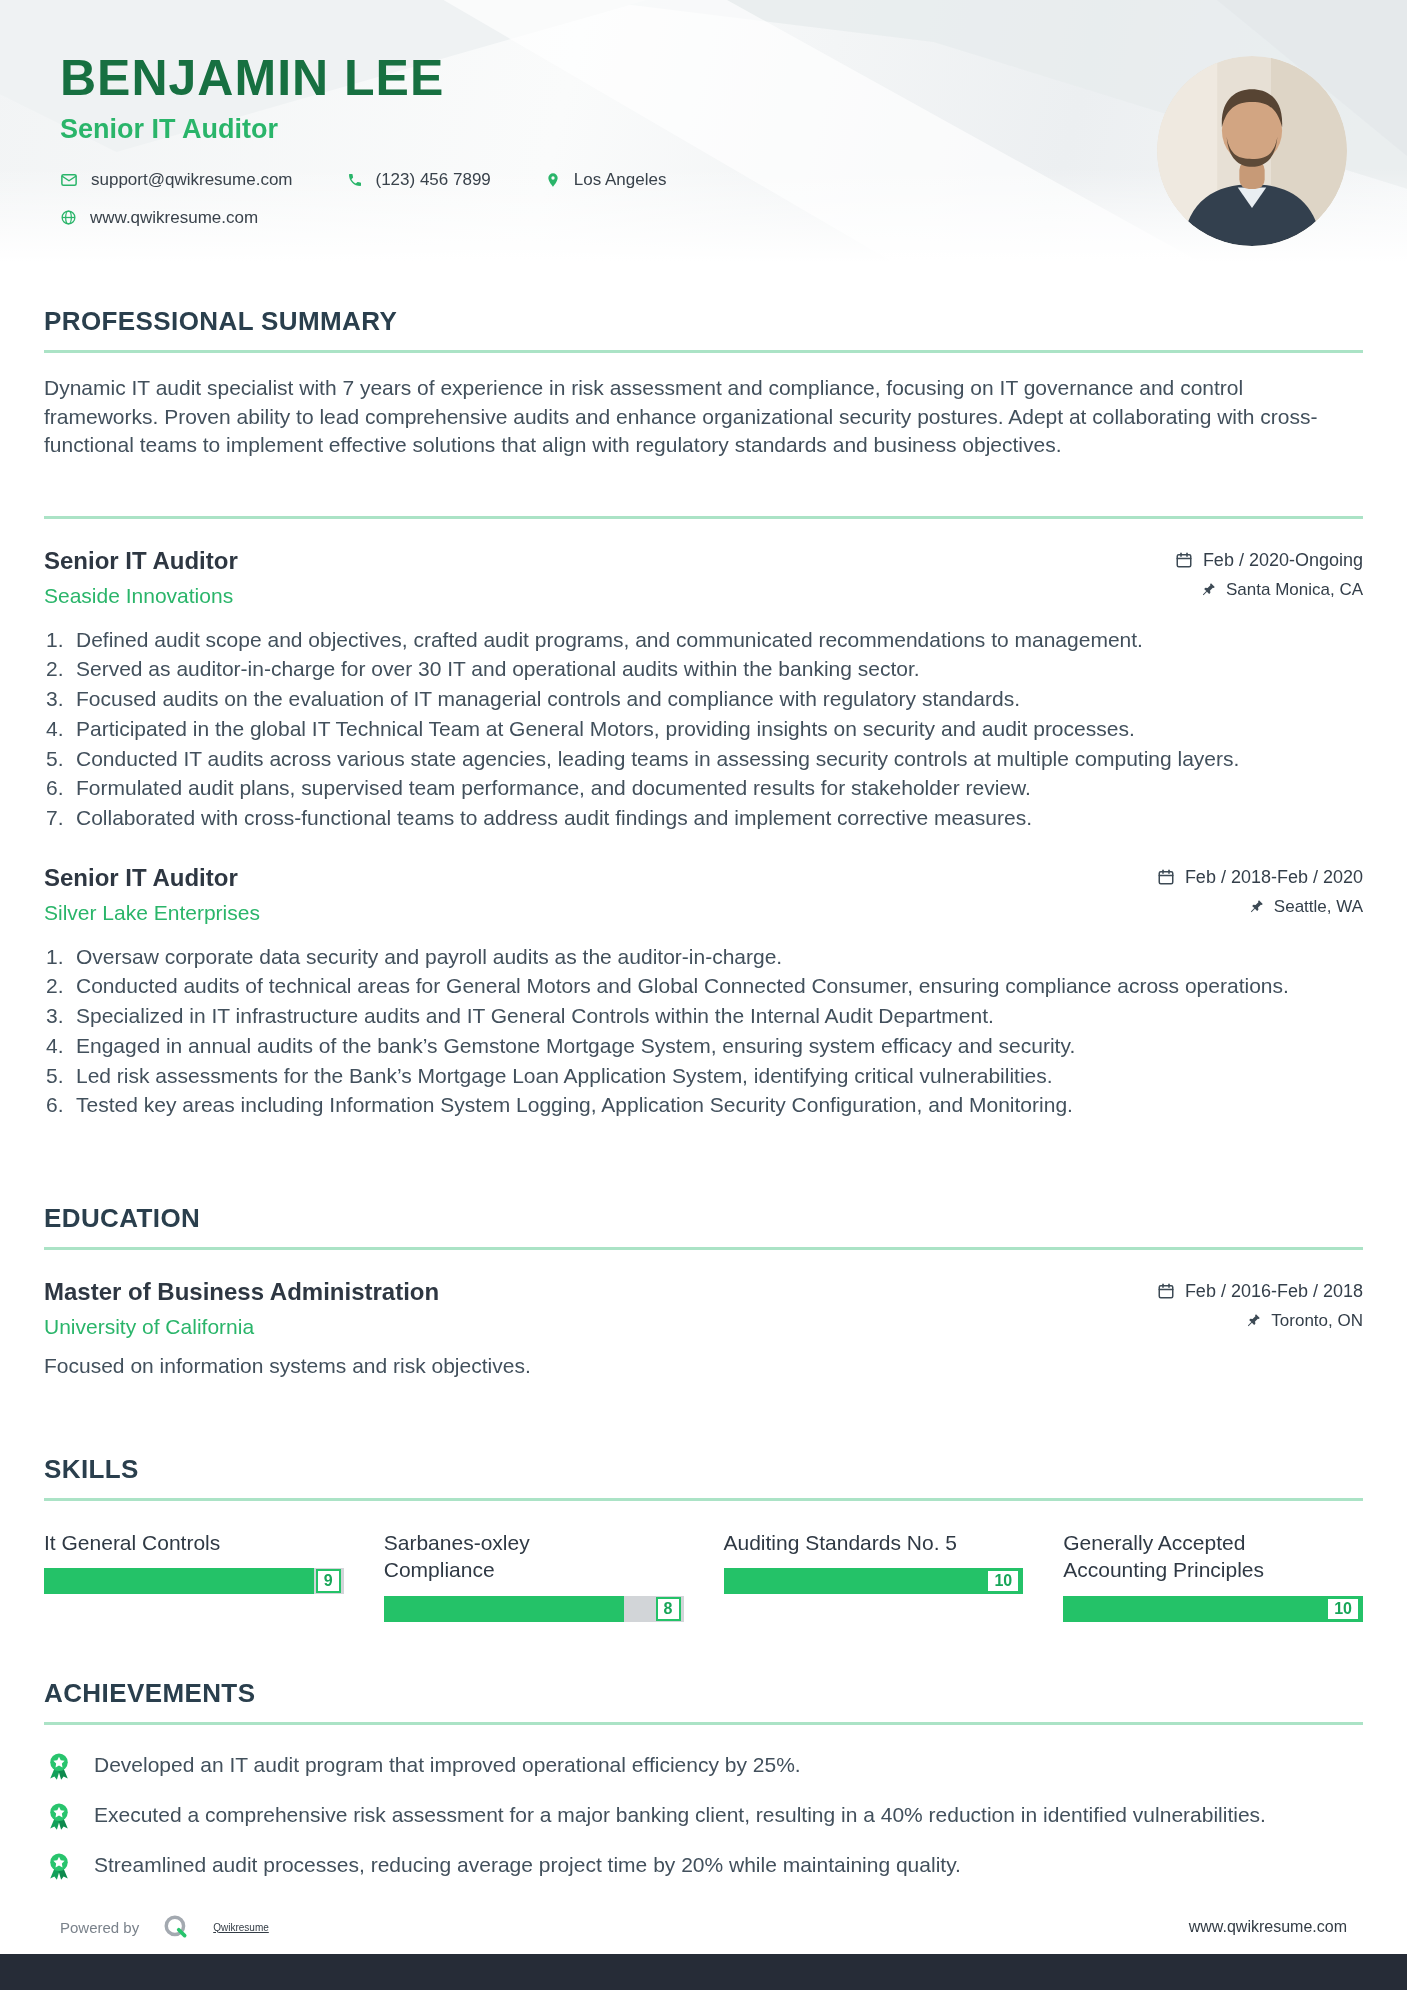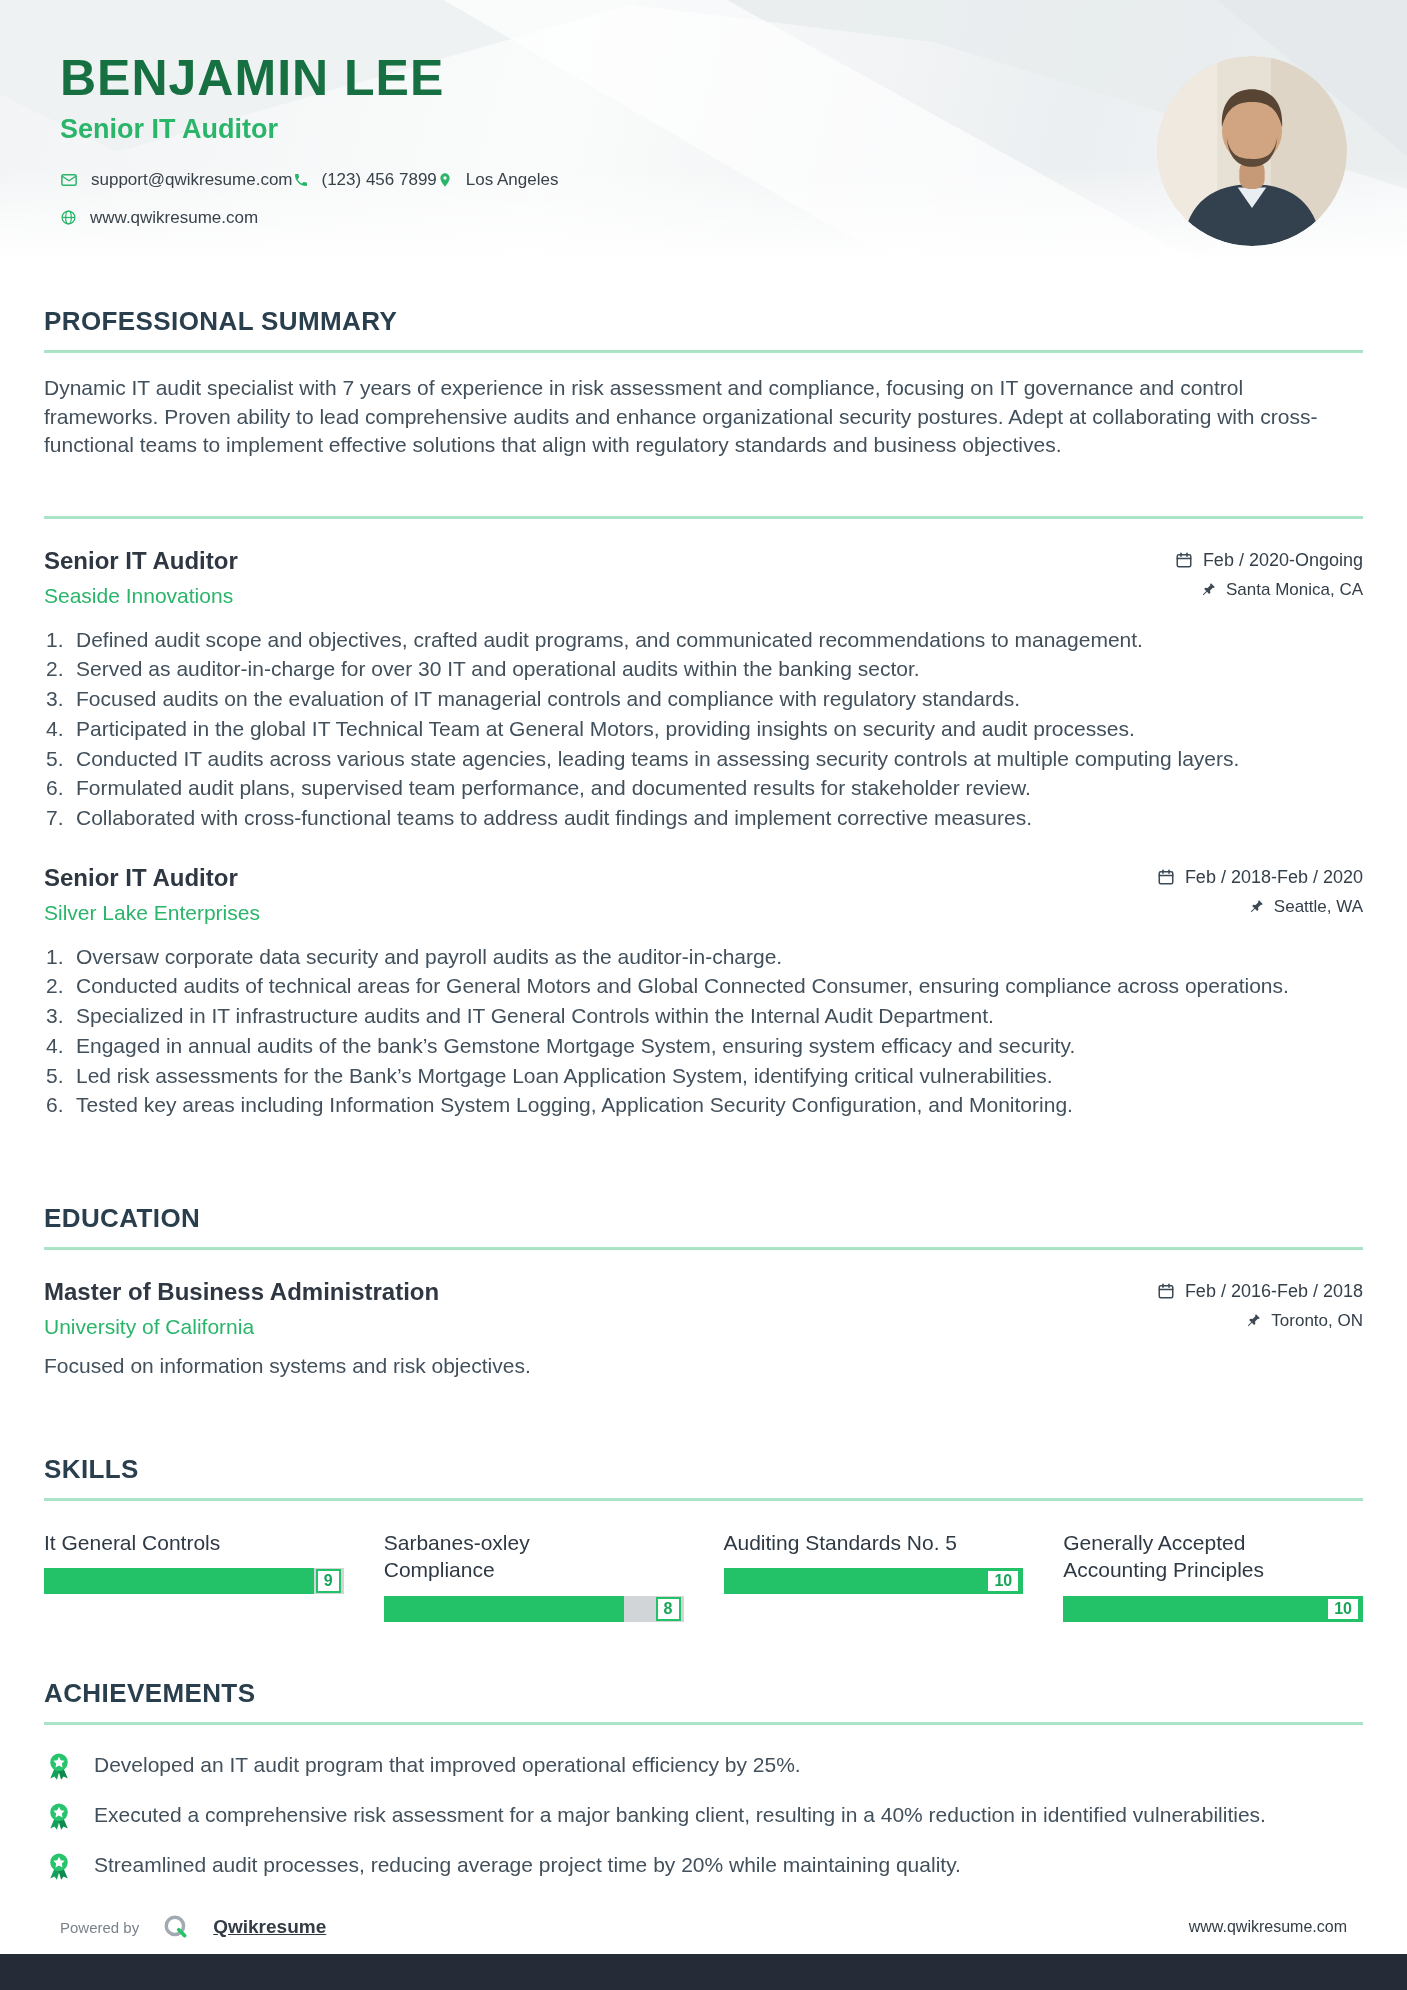--- a/index.html
+++ b/index.html
@@ -22,21 +22,21 @@
         clip-path:polygon(55% 0,100% 0,100% 85%); background:#e2e7e9; opacity:.7; }
   .header-bg::after { content:""; position:absolute; left:0; right:0; bottom:0; height:95px;
         background:linear-gradient(180deg,rgba(255,255,255,0),#ffffff); }
 
   
   .header { position:relative; display:flex; justify-content:space-between; align-items:flex-start;
             padding:52px 60px 0 60px; }
   .name { font-size:50px; font-weight:bold; color:#177041; letter-spacing:1px; line-height:1.05; }
   .role { font-size:27px; font-weight:bold; color:#2ab56a; margin-top:9px; }
   .contact-rows { margin-top:25px; display:flex; flex-direction:column; gap:18px; }
-  .contact-row { display:flex; align-items:center; }
+  .contact-row { display:flex; align-items:center; gap:54px; }
   .contact-item { display:flex; align-items:center; gap:13px; font-size:17px; font-weight:500; color:#39424b; }
   .avatar { width:190px; height:190px; border-radius:50%; overflow:hidden; flex-shrink:0; margin-top:4px; }
 
   
   main { position:relative; padding:0 44px; }
   .sec { margin-top:56px; }
   .sec-summary { margin-top:60px; }
   .sec-education { margin-top:84px; }
   .sec-skills { margin-top:76px; }
   .sec-achievements { margin-top:56px; }
@@ -71,21 +71,21 @@
   
   .ach-list { margin-top:26px; display:flex; flex-direction:column; gap:20px; }
   .ach-item { display:flex; align-items:flex-start; gap:20px; font-size:21px; line-height:1.38; color:#42505c; }
   .ach-item svg { flex-shrink:0; }
 
   
   .footer { position:absolute; left:60px; right:60px; bottom:50px;
             display:flex; justify-content:space-between; align-items:center; }
   .powered { display:flex; align-items:center; gap:24px; }
   .powered-label { font-size:15px; color:#7a828b; }
-  .brand-link { font-size:19px; font-weight:700; color:#333c45; text-decoration:underline; cursor:pointer; }
+  .brand-link { font-size:10px; font-weight:400; color:#333c45; text-decoration:underline; cursor:pointer; }
   .site { font-size:16px; font-weight:500; color:#333c45; }
   .bottom-bar { position:absolute; left:0; right:0; bottom:0; height:36px; background:#262c37; }
 </style>
 </head>
 <body>
 
 <div class="page">
 
   <div class="header-bg">
     <div class="poly p1"></div>

